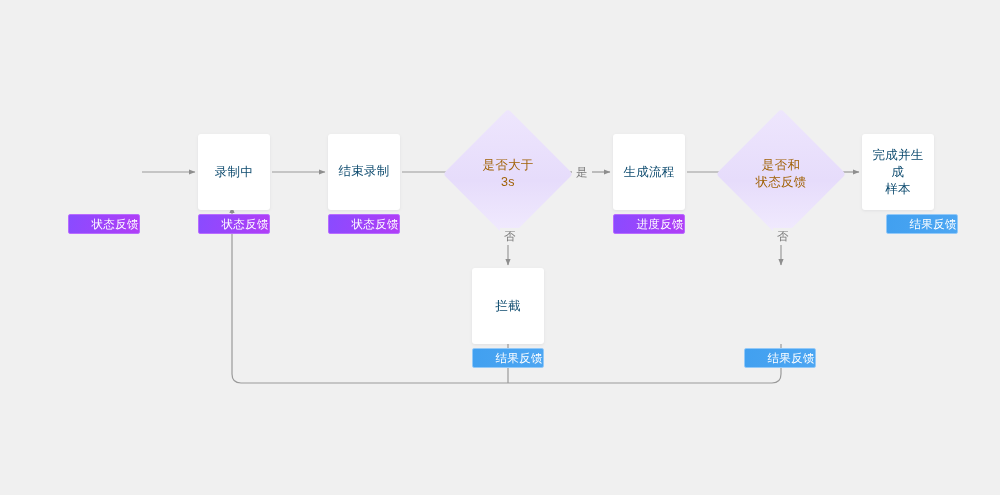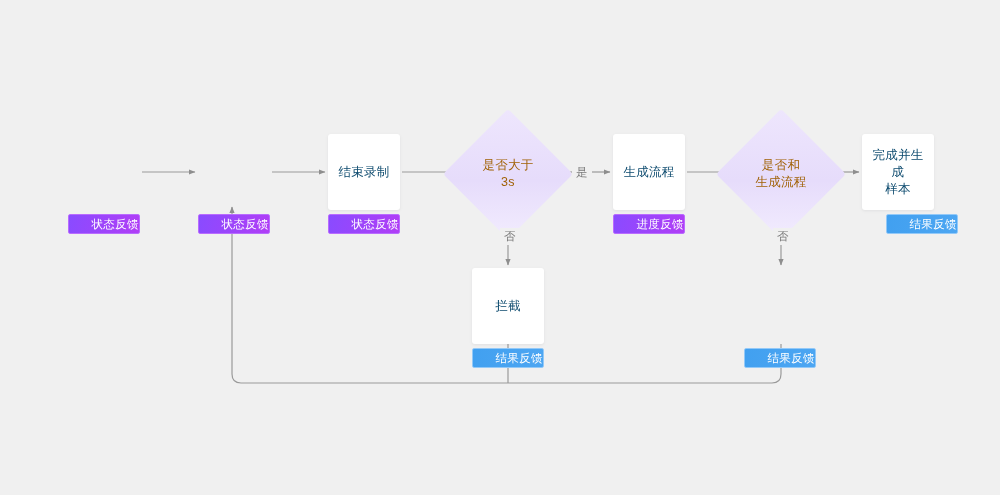--- a/index.html
+++ b/index.html
@@ -129,39 +129,42 @@
 
       <path d="M508,344 L508,383"></path>
 
       <path d="M781,344 L781,374 Q781,383 772,383 L241,383 Q232,383 232,374 L232,218"></path>
 
       <line x1="232" y1="218" x2="232" y2="207" marker-end="url(#arrow)"></line>
     </g>
   </svg>
 
 
-
-  <div class="node" style="left:328px; top:134px; width:72px; height:76px;">
+  <div class="node" style="left:198px; top:134px; width:72px; height:76px;">
+    <span class="node-label">录制中</span>
+  </div>
+
+  <div class="node" style="left:328px; top:134px; width:72px; height:76px;font-family:Liberation Mono, monospace;">
     <span class="node-label">结束录制</span>
   </div>
 
   <div class="diamond" style="left:462px; top:128px; width:92px; height:92px;">
     <span class="dia-shape"></span>
     <span class="node-label">是否大于
 3s</span>
   </div>
 
   <div class="node" style="left:613px; top:134px; width:72px; height:76px;">
     <span class="node-label">生成流程</span>
   </div>
 
   <div class="diamond" style="left:735px; top:128px; width:92px; height:92px;">
     <span class="dia-shape"></span>
     <span class="node-label">是否和
-生成流程</span>
+状态反馈</span>
   </div>
 
   <div class="node" style="left:862px; top:134px; width:72px; height:76px;">
     <span class="node-label">完成并生成
 样本</span>
   </div>
 
   <div class="node" style="left:472px; top:268px; width:72px; height:76px;">
     <span class="node-label">拦截</span>
   </div>

